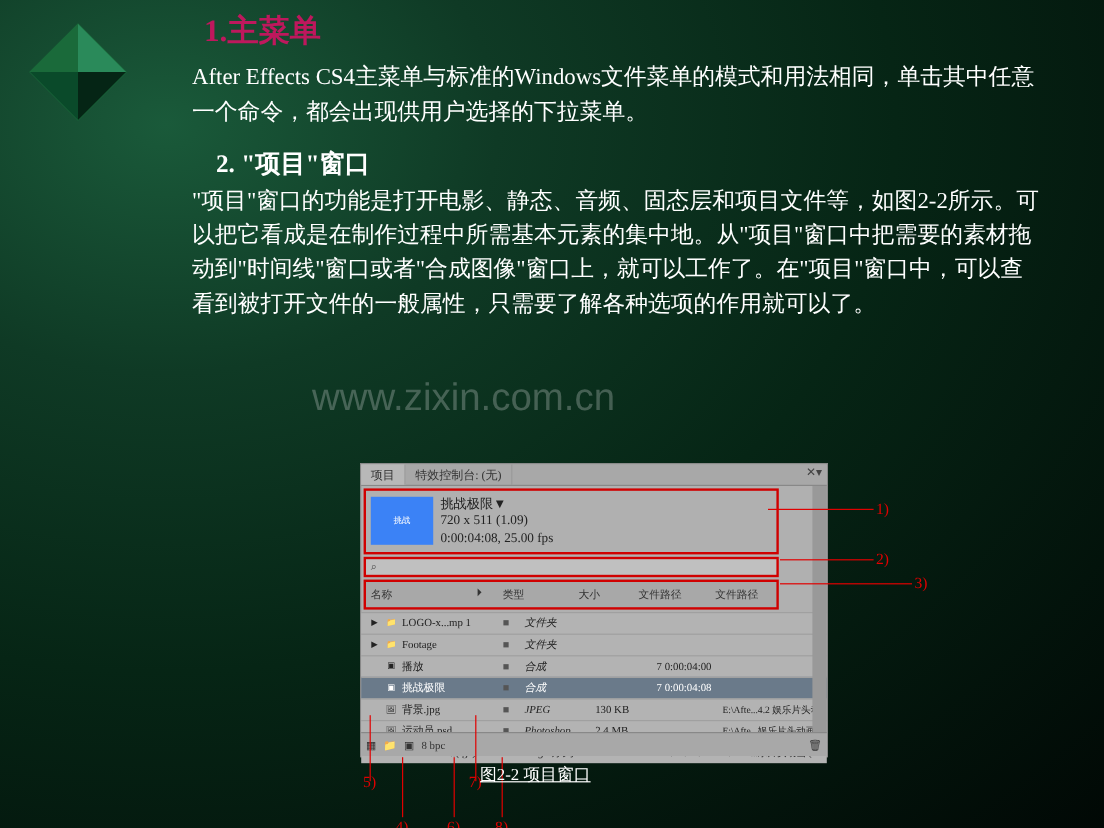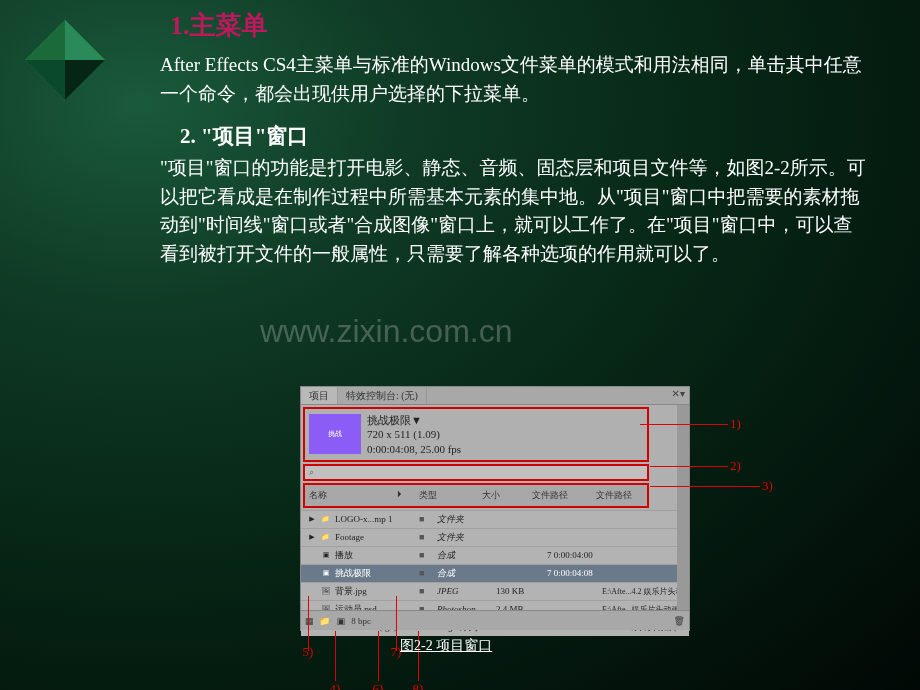--- a/index.html
+++ b/index.html
@@ -93,21 +93,21 @@
       display: flex;
       padding: 4px;
       border: 2px solid #d00000;
       margin: 2px 40px 2px 2px;
       align-items: center;
       gap: 6px;
     }
     .thumb {
       width: 52px;
       height: 40px;
-      background: #8b5cf6;
+      background: #3b82f6;
       display: flex;
       align-items: center;
       justify-content: center;
       color: #fff;
       font-size: 7px;
     }
     .preview-info {
       font-size: 11px;
       color: #222;
       line-height: 1.3;

